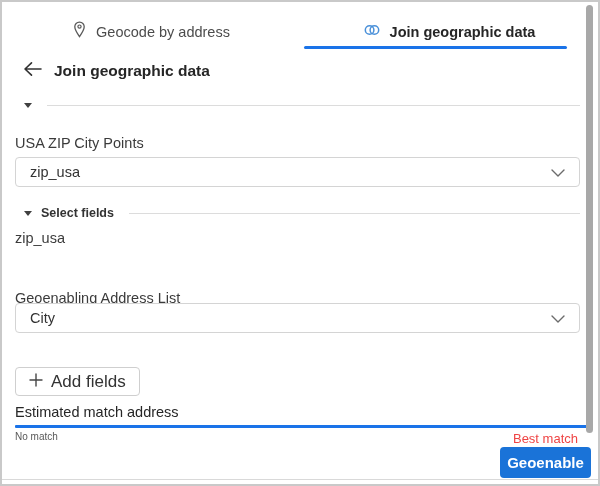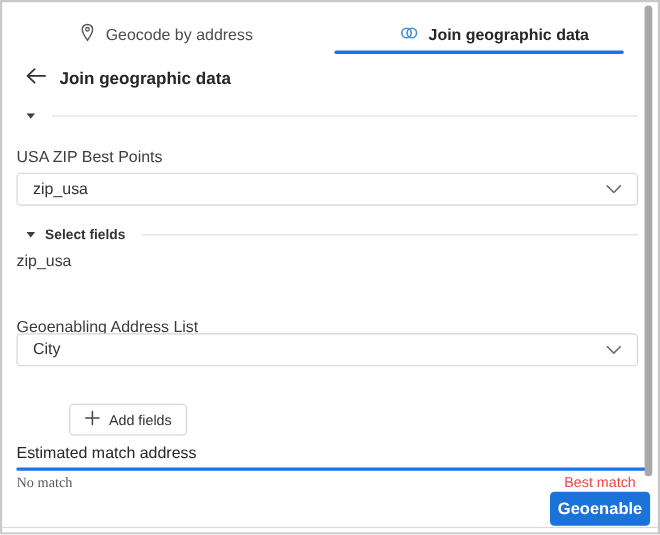--- a/index.html
+++ b/index.html
@@ -44,27 +44,27 @@
     display:flex; align-items:center; justify-content:space-between;
     padding:0 14px; cursor:pointer;
   }
   .select-value { font-size:14.5px; color:#323232; }
 
   
   .add-fields-btn {
     position:absolute; left:13px; top:365px; height:29px;
     border:1px solid #cfcfcf; border-radius:4px; background:#fff;
     display:inline-flex; align-items:center; gap:8px; padding:0 13px;
-    font-size:13px; color:#333; cursor:pointer;margin-left:48px;
+    font-size:17px; color:#333; cursor:pointer;
   }
 
   
   .accuracy-title { position:absolute; left:13px; top:402px; font-size:14.5px; color:#262626; }
   .accuracy-bar { position:absolute; left:13px; top:423px; width:575px; height:3px; background:var(--accent); border-radius:1px; cursor:pointer; }
-  .accuracy-low  { position:absolute; left:13px;  top:429px; font-size:13px; color:#595959;font-family:Liberation Serif, serif; }
+  .accuracy-low  { position:absolute; left:13px;  top:429px; font-size:10px; color:#595959; }
   .accuracy-high { position:absolute; right:20px; top:429px; font-size:13px; color:#ef4444;margin-left:36px; }
 
   
   .geoenable-btn {
     position:absolute; left:498px; top:445px; width:91px; height:31px;
     background:var(--button); color:#fff; border:none; border-radius:4px;
     font-family:inherit; font-size:15px; font-weight:bold; cursor:pointer;
   }
 
   
@@ -113,21 +113,21 @@
 
   <div class="section-header" style="top:101px;">
     <span class="caret">
       <svg width="8" height="5" viewBox="0 0 8 5">
           <polygon points="0,0 8,0 4,5" fill="#404040"></polygon>
         </svg>
     </span>
     <span class="section-rule"></span>
   </div>
 
-  <div class="field-label" style="top:133px;">USA ZIP Best Points</div>
+  <div class="field-label" style="top:133px;">USA ZIP City Points</div>
 
   <div class="select" style="top:155px;">
     <span class="select-value">zip_usa</span>
     <span>
       <svg width="14" height="8" viewBox="0 0 14 8" fill="none">
           <path d="M1 1 L7 7 L13 1" stroke="#6b6b6b" stroke-width="1.4" stroke-linecap="round" stroke-linejoin="round"></path>
         </svg>
     </span>
   </div>
 

